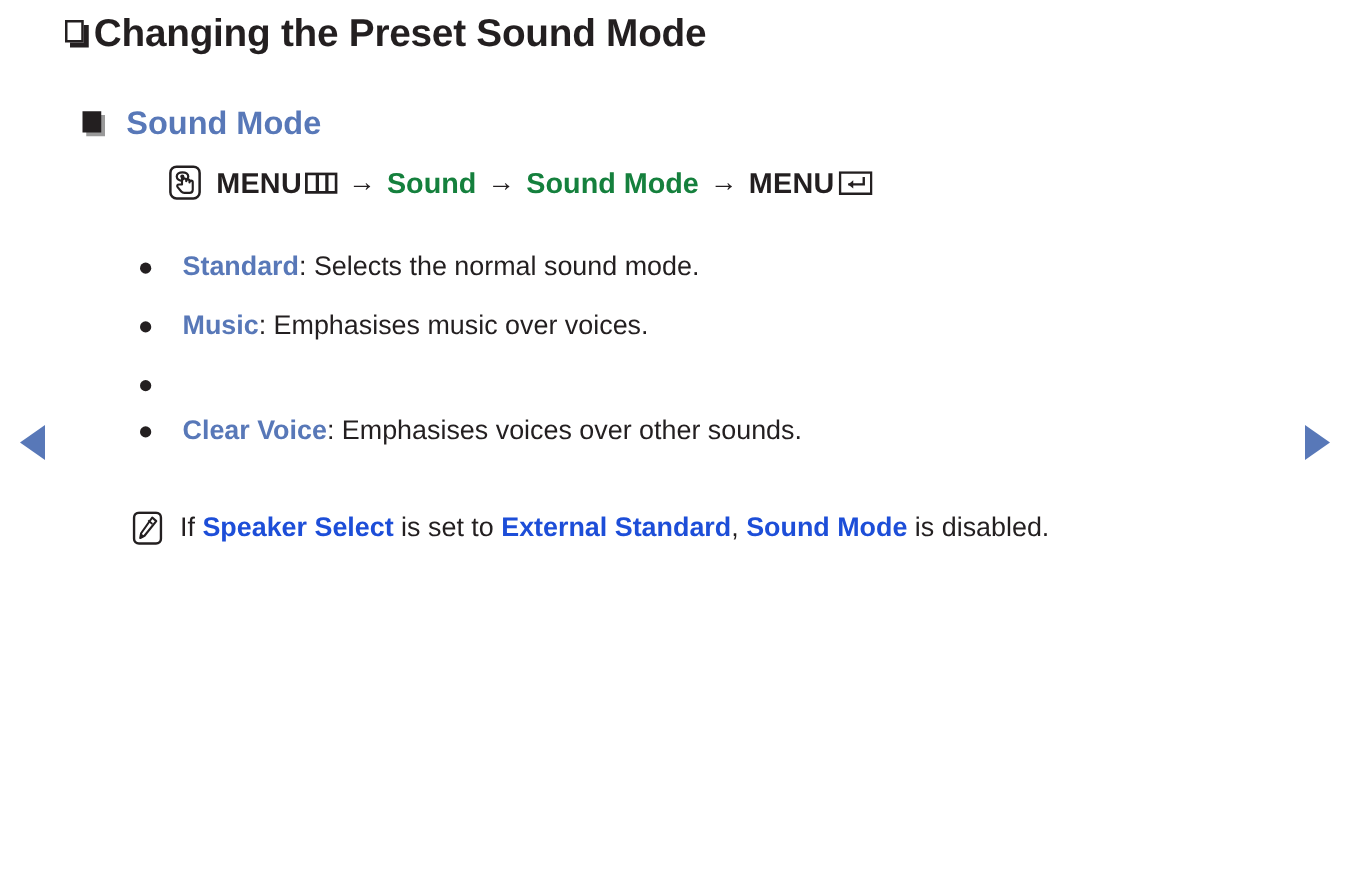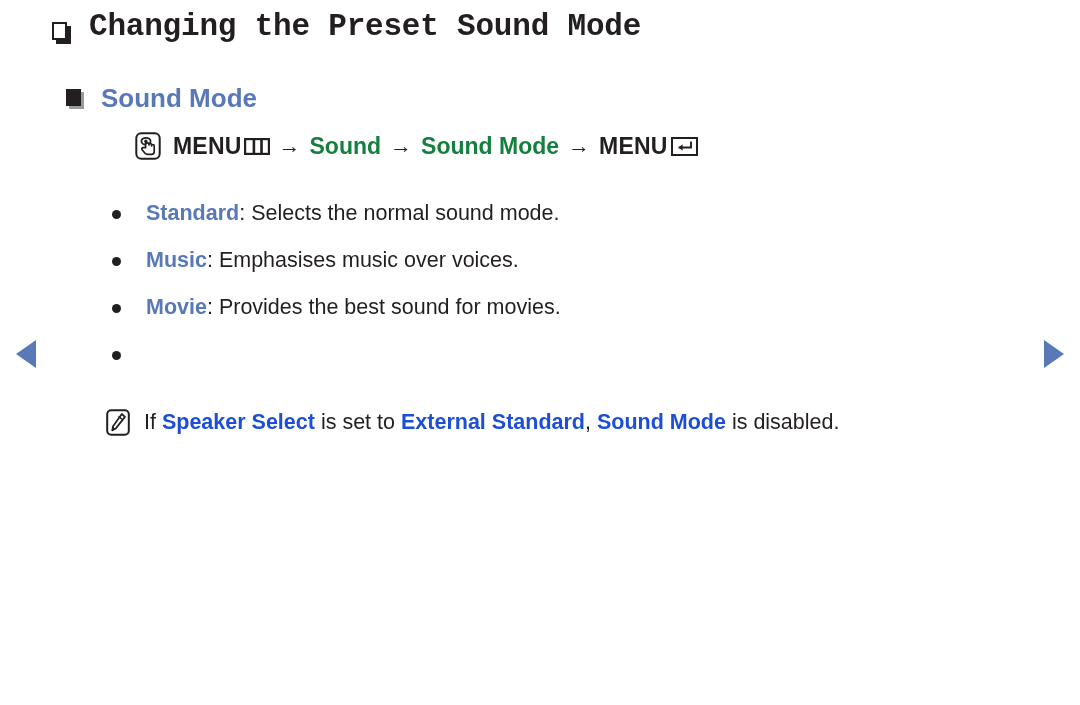--- a/index.html
+++ b/index.html
@@ -42,23 +42,22 @@
     right: 16px;
     border-left: 20px solid #5878b8;
   }
 
   
   .title-row {
     position: absolute;
     left: 52px;
     top: 10px;
     display: flex;
-    align-items: flex-end;
-    gap: 18px;
-    font-family: Liberation Mono, monospace;
+    align-items: center;
+    gap: 4px;
   }
   .box-icon {
     position: relative;
     width: 19px;
     height: 22px;
     flex: none;
   }
   .box-icon::before {
     
     content: "";
@@ -314,27 +313,27 @@
 
     <div class="bullet-item">
       <span class="dot"></span>
       <div class="bullet-text">
         <span class="term">Music</span><span>: </span><span>Emphasises music over voices.</span>
       </div>
     </div>
 
     <div class="bullet-item">
       <span class="dot"></span>
-      <div class="bullet-text">
-        <span class="term">Movie</span><span>: </span><span>Provides the best sound for movies.</span>
-      </div>
     </div>
 
     <div class="bullet-item">
       <span class="dot"></span>
+      <div class="bullet-text">
+        <span class="term">Clear Voice</span><span>: </span><span>Emphasises voices over other sounds.</span>
+      </div>
     </div>
 
 
   </div>
 
   <div class="note-row">
     <span class="note-icon">
       <svg viewBox="0 0 24 27" width="24" height="27" aria-hidden="true">
         <rect x="1.2" y="1.2" width="21.6" height="24.6" rx="4" ry="4" fill="#ffffff" stroke="#231f20" stroke-width="2"></rect>
 

